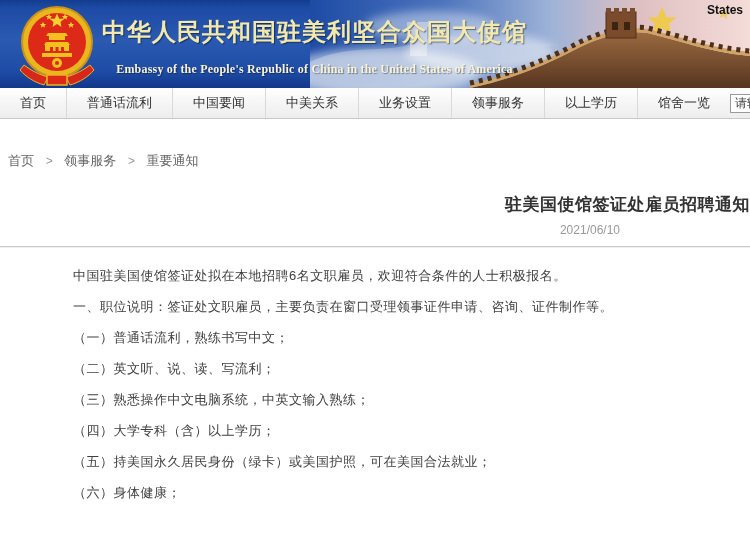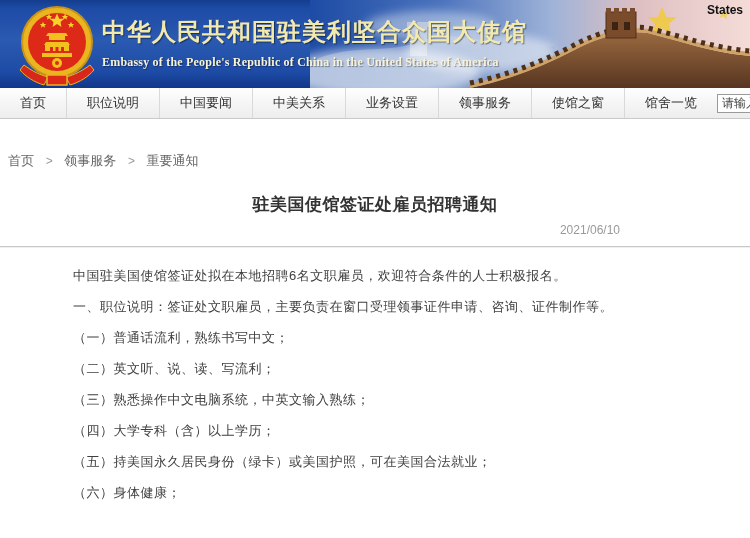--- a/index.html
+++ b/index.html
@@ -9,22 +9,22 @@
   
   .hdr { position:relative; width:750px; height:88px;
     background:linear-gradient(180deg,#143d8f 0%, #1d4ba5 10%, #2b5ab2 45%, #1d4ba5 82%, #12378a 100%);
     overflow:hidden; }
   .scenery { position:absolute; top:0; right:0; height:88px; width:440px; display:block; }
   .hdr-titles { position:absolute; left:102px; top:16px; z-index:3; }
   .hdr-title-cn { font-family:"Liberation Serif","DejaVu Serif",serif; font-weight:bold;
     font-size:24px; letter-spacing:1px; color:#f2e9ae;
     text-shadow:1px 1px 1px rgba(0,0,0,.45); white-space:nowrap; }
   .hdr-title-en { font-family:"Liberation Serif","DejaVu Serif",serif; font-weight:bold;
-    font-size:12px; color:#f8f3d6; margin-top:7px; letter-spacing:.2px;
-    text-shadow:1px 1px 1px rgba(0,0,0,.4); white-space:nowrap; }
+    font-size:12px; color:#f8f3d6; margin-top:14px; letter-spacing:.2px;
+    text-shadow:1px 1px 1px rgba(0,0,0,.4); white-space:nowrap;text-align:center; }
   .english { position:absolute; top:3px; right:7px; z-index:4; font-size:12px;
     font-weight:bold; color:#111; text-decoration:none; }
   .emblem { position:absolute; left:17px; top:4px; z-index:3; display:block; }
 
   
   .nav { display:flex; align-items:center; height:31px; padding:0 8px 0 0;
     background:linear-gradient(180deg,#fefefe,#ededed); border-bottom:1px solid #c9c9c9; }
   .nav-item { display:block; line-height:30px; padding:0 20px; font-size:13px;
     color:#333; text-decoration:none; white-space:nowrap; }
   .nav-item + .nav-item { border-left:1px solid #d9d9d9; }
@@ -33,21 +33,21 @@
     padding:1px 4px; color:#333; background:#fff; }
   .nav-search input::placeholder { color:#444; opacity:1; }
 
   
   .breadcrumb { margin:33px 0 0 8px; font-size:13px; color:#666; }
   .breadcrumb a { color:#666; text-decoration:none; }
   .breadcrumb .sep { color:#999; margin:0 8px; font-size:12px; }
   .breadcrumb .current { color:#666; }
 
   
-  .article-title { text-align:center; font-family:"Liberation Serif","DejaVu Serif",serif;
+  .article-title { text-align:right; font-family:"Liberation Serif","DejaVu Serif",serif;
     font-size:17px; font-weight:bold; color:#333; margin-top:23px; letter-spacing:.5px; }
   .article-date { text-align:right; font-size:12px; color:#999; margin-top:7px;
     margin-right:130px; }
   .divider { border:0; border-top:1px solid #c8c8c8; border-bottom:1px solid #f0f0f0;
     margin-top:9px; }
   .content { margin:21px 56px 0 73px; }
   .content p { font-size:13px; letter-spacing:.5px; color:#404040; line-height:14px;
     margin:0 0 17px 0; white-space:nowrap; }
 </style>
 </head>
@@ -137,26 +137,26 @@
     <div class="hdr-titles">
       <div class="hdr-title-cn">中华人民共和国驻美利坚合众国大使馆</div>
       <div class="hdr-title-en">Embassy of the People's Republic of China in the United States of America</div>
     </div>
 
     <a href="#" class="english">States</a>
   </header>
 
   <nav class="nav">
     <a href="#" class="nav-item">首页</a>
-    <a href="#" class="nav-item">职位说明</a>
+    <a href="#" class="nav-item">普通话流利</a>
     <a href="#" class="nav-item">中国要闻</a>
     <a href="#" class="nav-item">中美关系</a>
     <a href="#" class="nav-item">业务设置</a>
     <a href="#" class="nav-item">领事服务</a>
-    <a href="#" class="nav-item">使馆之窗</a>
+    <a href="#" class="nav-item">以上学历</a>
     <a href="#" class="nav-item">馆舍一览</a>
 
     <div class="nav-search">
       <input type="text" placeholder="请输入关键字" style="">
 
     </div>
   </nav>
 
   <div class="breadcrumb">
     <a href="#">首页</a>

